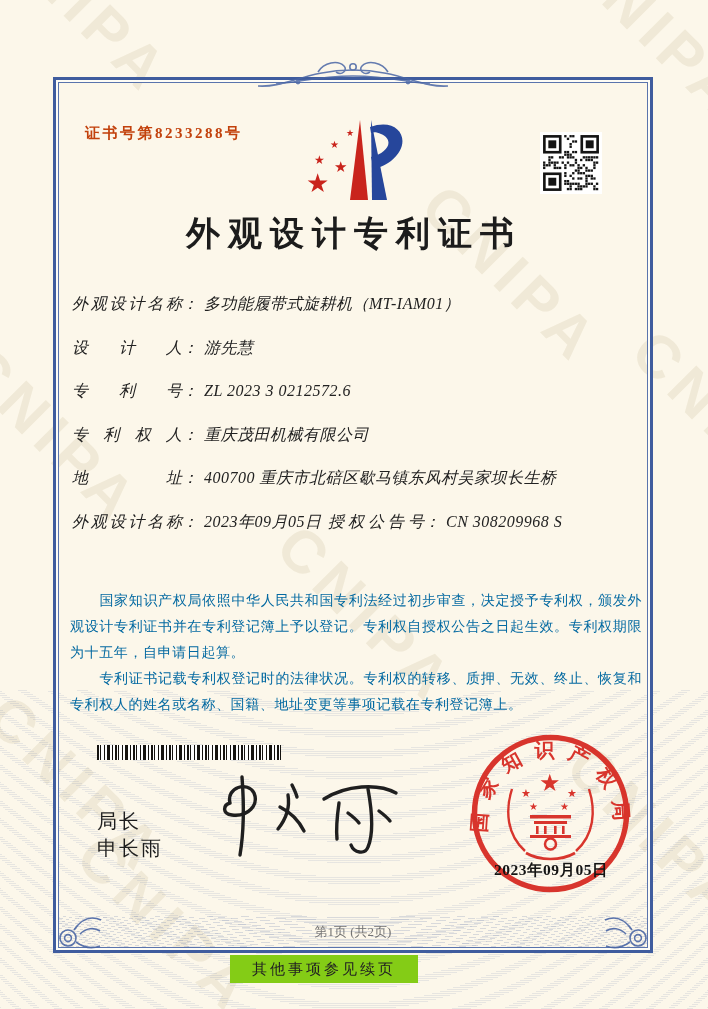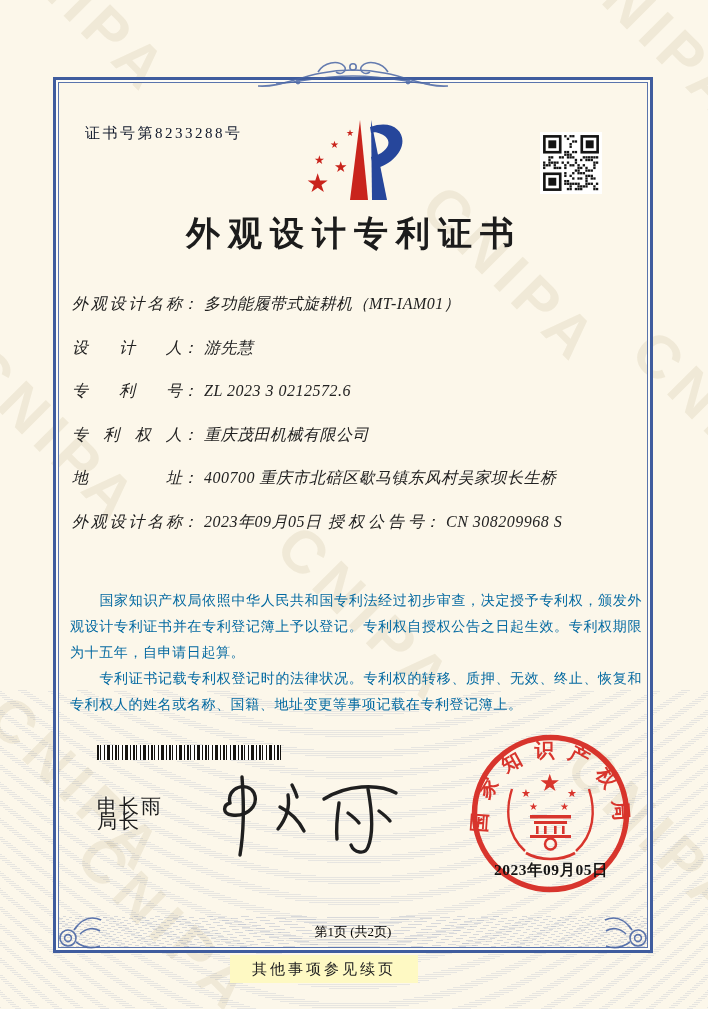--- a/index.html
+++ b/index.html
@@ -19,21 +19,21 @@
       background:repeating-radial-gradient(1600px 500px at 50% 800%,
         rgba(90,112,165,0.22) 0 1px, rgba(0,0,0,0) 1px 5px);}
 
   
   .frame{position:absolute;left:53px;top:77px;width:600px;height:876px;box-sizing:border-box;
       border:3px solid #3f5c9e;box-shadow:inset 0 0 0 2px #fdfcf6;}
   .frame::after{content:"";position:absolute;inset:2px;border:1px solid #5a74ad;}
 
   .ornament{position:absolute;pointer-events:none;}
 
-  .cert-no{position:absolute;left:85px;top:124px;font-size:15px;letter-spacing:2.5px;color:#0f172a;}
+  .cert-no{position:absolute;left:85px;top:124px;font-size:15px;letter-spacing:2.5px;color:#c2410c;font-weight:bold;}
 
   .logo{position:absolute;left:294px;top:116px;}
   .qr{position:absolute;left:540px;top:132px;}
 
   .title{position:absolute;left:0;top:211px;width:708px;text-align:center;
       font-size:34px;font-weight:700;letter-spacing:8px;color:#1c1c1c;}
 
   
   .fields{position:absolute;left:72px;top:294px;width:575px;font-size:16px;color:#222;}
   .frow{height:20px;margin-bottom:23.5px;position:relative;white-space:nowrap;font-style:italic;}
@@ -50,31 +50,31 @@
 
   .barcode{position:absolute;left:97px;top:745px;width:184px;height:15px;
       background:repeating-linear-gradient(90deg,
         #15130f 0 2px,#fdfdfd 2px 3px,#15130f 3px 4px,#fdfdfd 4px 7px,
         #15130f 7px 8px,#fdfdfd 8px 10px,#15130f 10px 13px,#fdfdfd 13px 15px,
         #15130f 15px 16px,#fdfdfd 16px 18px);}
 
   .signer{position:absolute;left:97px;font-family:"Liberation Sans","DejaVu Sans",sans-serif;
       font-size:20px;color:#1e1e1e;letter-spacing:2px;}
   .signer-title{top:808px;}
-  .signer-name{top:793px;}
+  .signer-name{top:835px;}
   .signature{position:absolute;left:196px;top:768px;}
 
   .seal{position:absolute;left:468px;top:731px;opacity:0.92;}
   .seal-date{position:absolute;left:470px;top:860px;width:162px;text-align:center;
       font-size:15.5px;font-weight:600;color:#141414;letter-spacing:0.5px;}
 
   .page-note{position:absolute;left:53px;top:923px;width:600px;text-align:center;
-      font-size:13px;color:#000000;}
-
-  .cont-tab{position:absolute;left:230px;top:955px;width:188px;height:28px;background:#fef9c3;
+      font-size:13px;color:#737373;}
+
+  .cont-tab{position:absolute;left:230px;top:955px;width:188px;height:28px;background:#84cc16;
       display:flex;align-items:center;justify-content:center;}
   .cont-tab span{font-size:15px;letter-spacing:3px;color:#222;}
 </style>
 </head>
 <body>
 
 <div id="page">
 
   <div class="wm" style="left:-30px;top:-30px;">CNIPA</div>
   <div class="wm" style="left:545px;top:-5px;">CNIPA</div>

